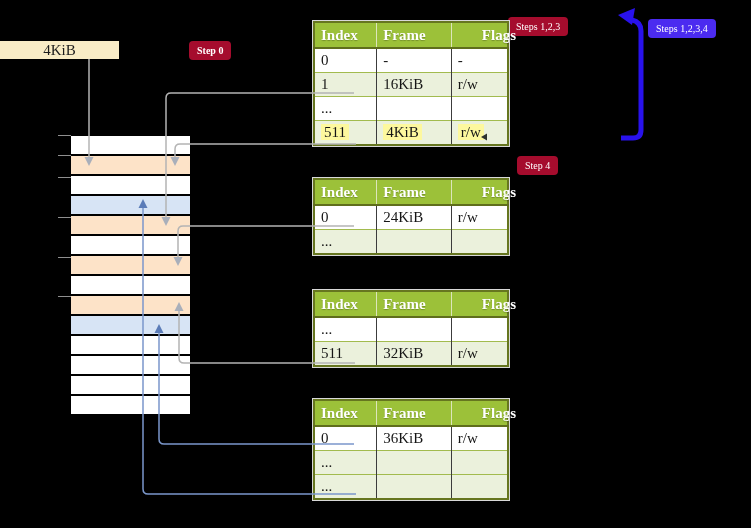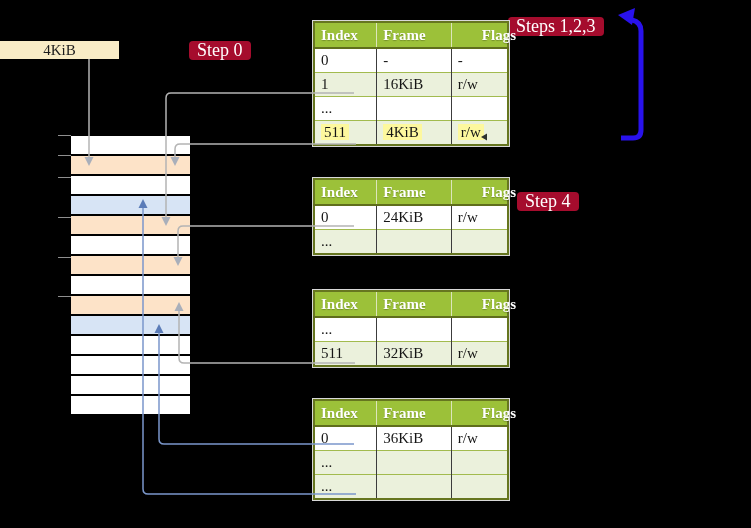--- a/index.html
+++ b/index.html
@@ -4,28 +4,28 @@
 <style>
   html,body{margin:0;padding:0;background:#000;}
   #canvas{position:relative;width:751px;height:528px;background:#000;overflow:hidden;
           font-family:"Liberation Serif","DejaVu Serif",serif;}
 
   
   .box4kib{position:absolute;left:0;top:41px;width:119px;height:18px;background:#f9ecc6;
            color:#1c1c1c;font-size:15px;line-height:18px;text-align:center;}
 
   
-  .steplabel{position:absolute;color:#fff;font-size:18px;line-height:17px;
+  .steplabel{position:absolute;color:#fff;font-size:10px;line-height:17px;
              padding:1px 8px;border-radius:4px;white-space:nowrap;}
   .steplabel.red{background:#a50c2d;}
   .steplabel.blueviolet{background:#4b2bf0;}
-  #step0{left:189px;top:41px;}
+  #step0{left:189px;top:41px;font-weight:bold;}
   #steps123{left:508px;top:17px;}
   #steps1234{left:648px;top:19px;}
-  #step4{left:517px;top:156px;margin-top:36px;}
+  #step4{left:517px;top:156px;}
 
   
   .stack{position:absolute;left:71px;top:136px;width:119px;height:278px;
          display:flex;flex-direction:column;gap:2px;background:#000;}
   .mrow{flex:1;}
   .mrow.white{background:#ffffff;}
   .mrow.peach{background:#fde3c8;}
   .mrow.blue{background:#d7e4f5;}
   .tick{position:absolute;left:58px;width:13px;height:1px;background:#8f8f8f;}
 
@@ -55,20 +55,21 @@
 </style>
 </head>
 <body>
 
 <div id="canvas">
 
   <div class="box4kib">4KiB</div>
 
   <div class="steplabel red" id="step0">Step 0</div>
   <div class="steplabel red" id="steps123">Steps 1,2,3</div>
+  <div class="steplabel blueviolet" id="steps1234">Steps 1,2,3,4</div>
   <div class="steplabel red" id="step4">Step 4</div>
 
   <div class="stack" id="stack">
       <div class="mrow white"></div>
       <div class="mrow peach"></div>
       <div class="mrow white"></div>
       <div class="mrow blue"></div>
       <div class="mrow peach"></div>
       <div class="mrow white"></div>
       <div class="mrow peach"></div>

